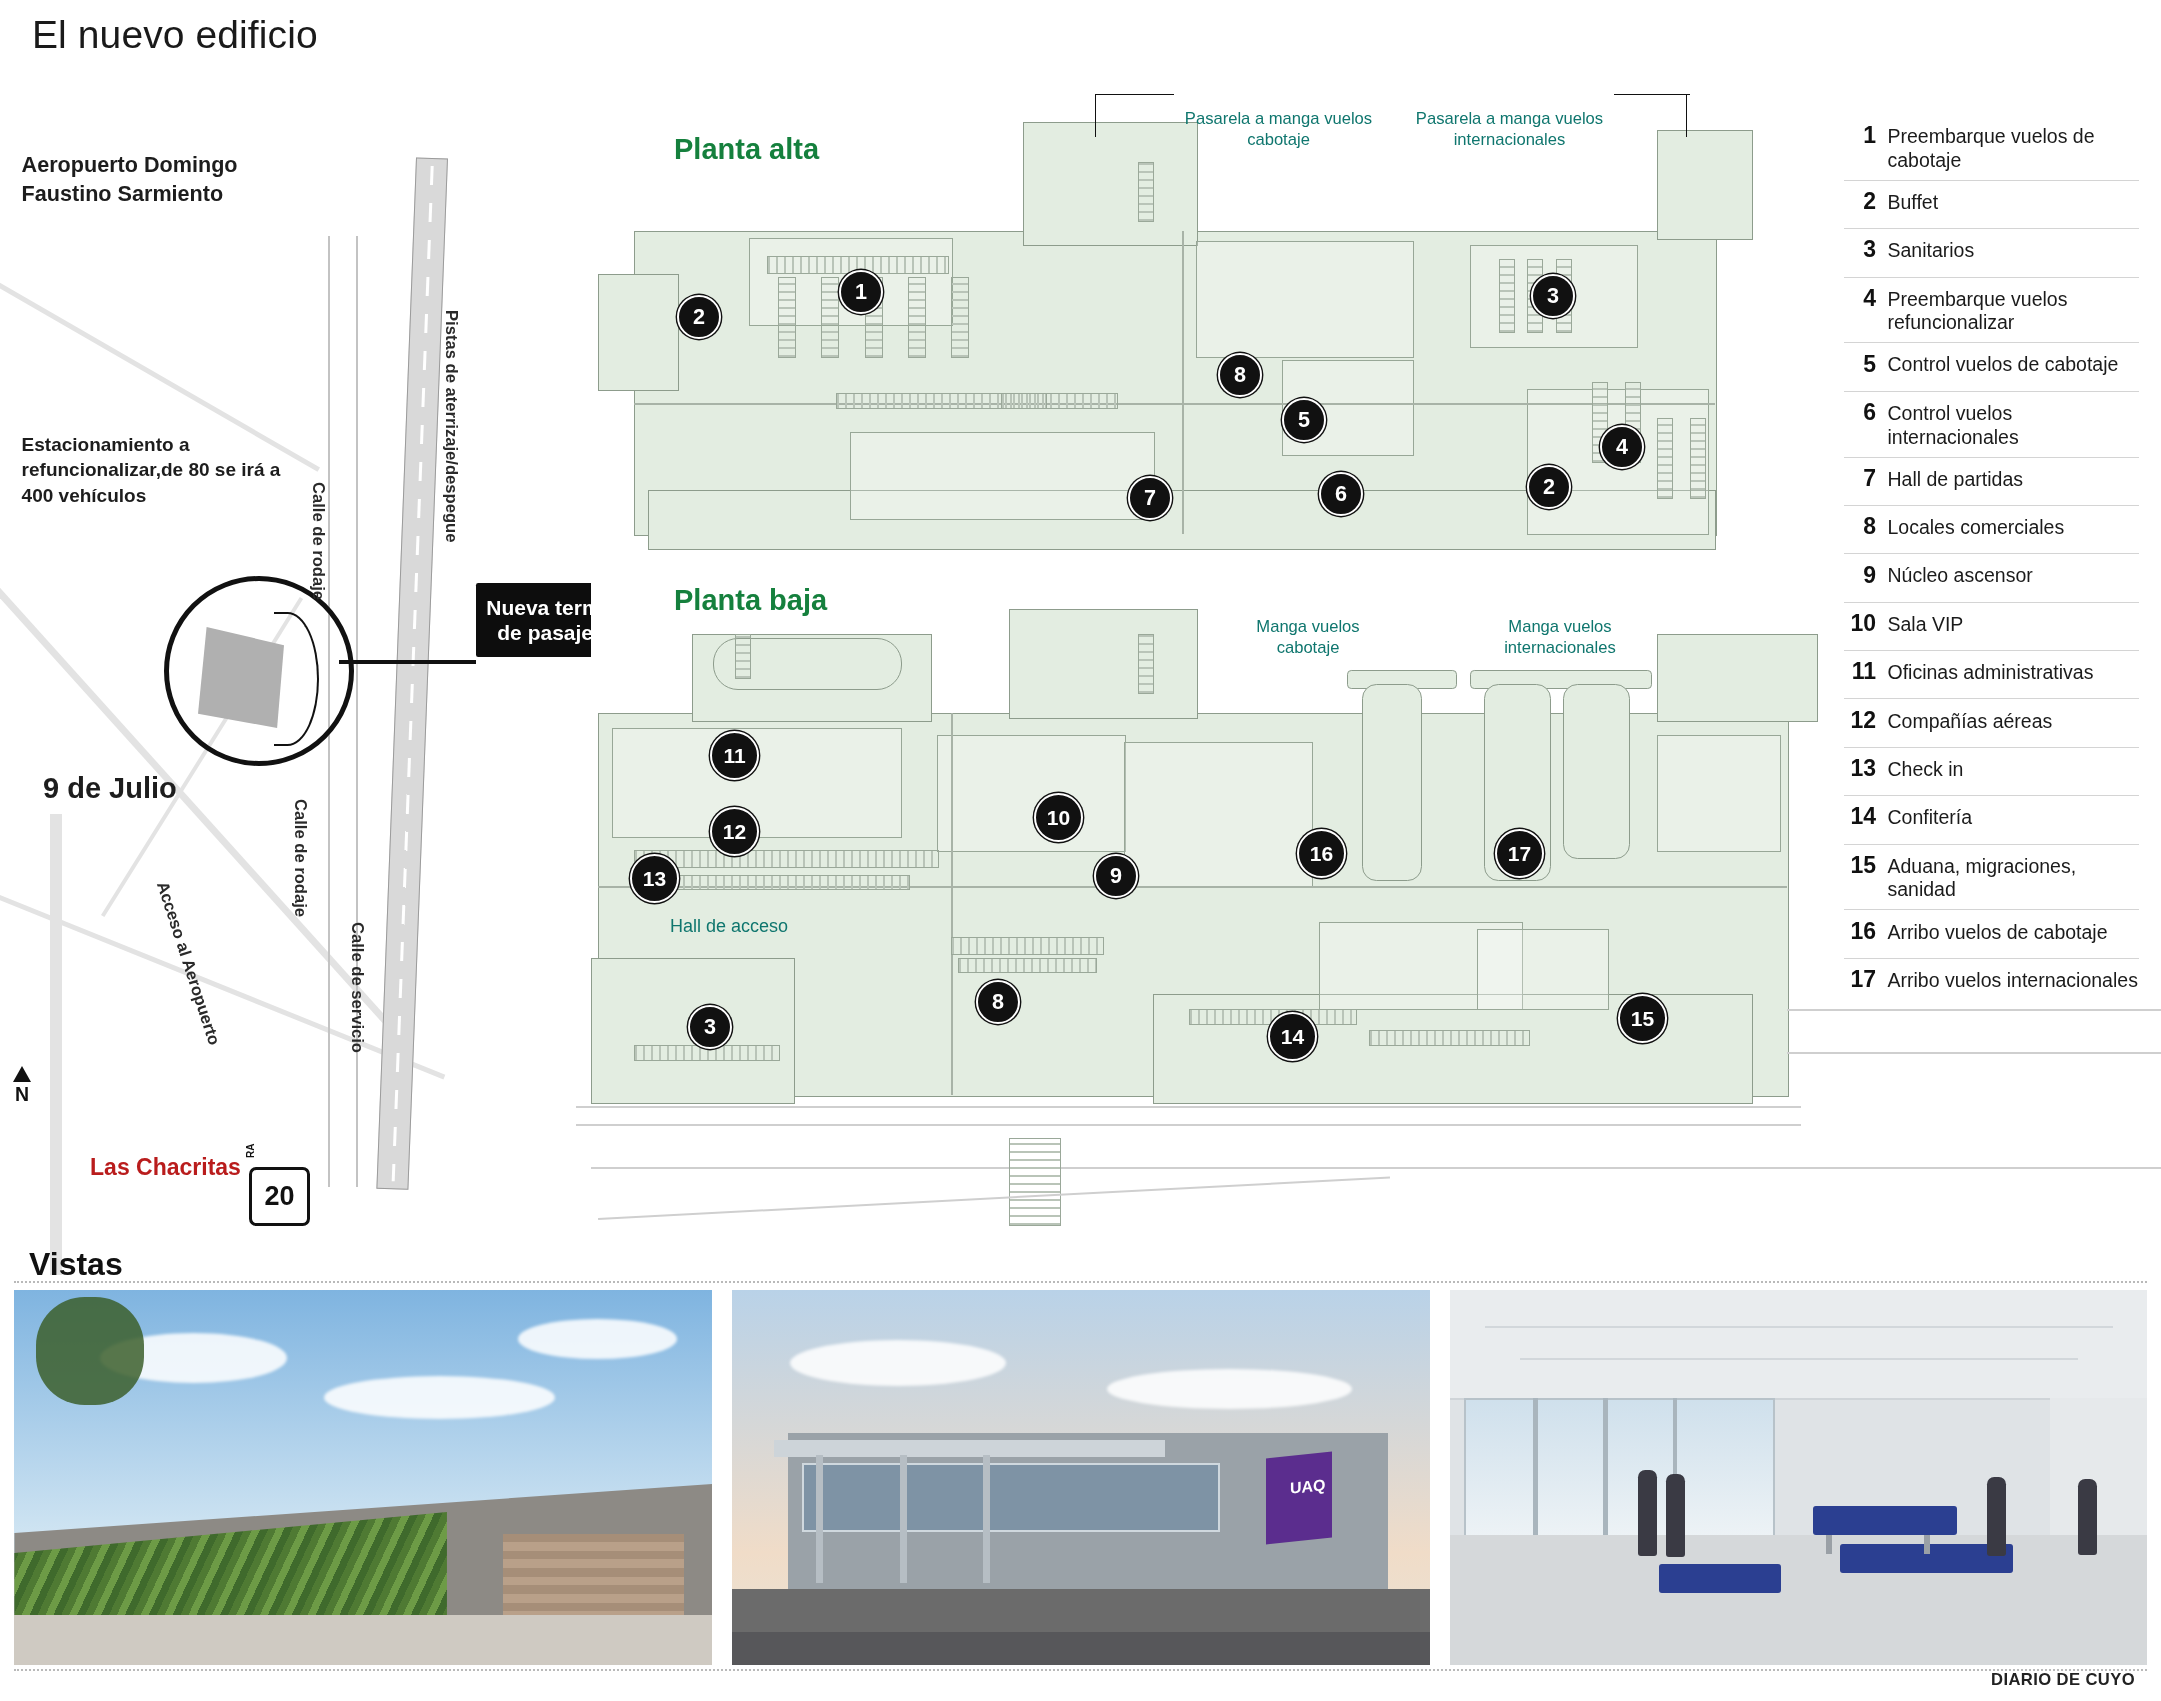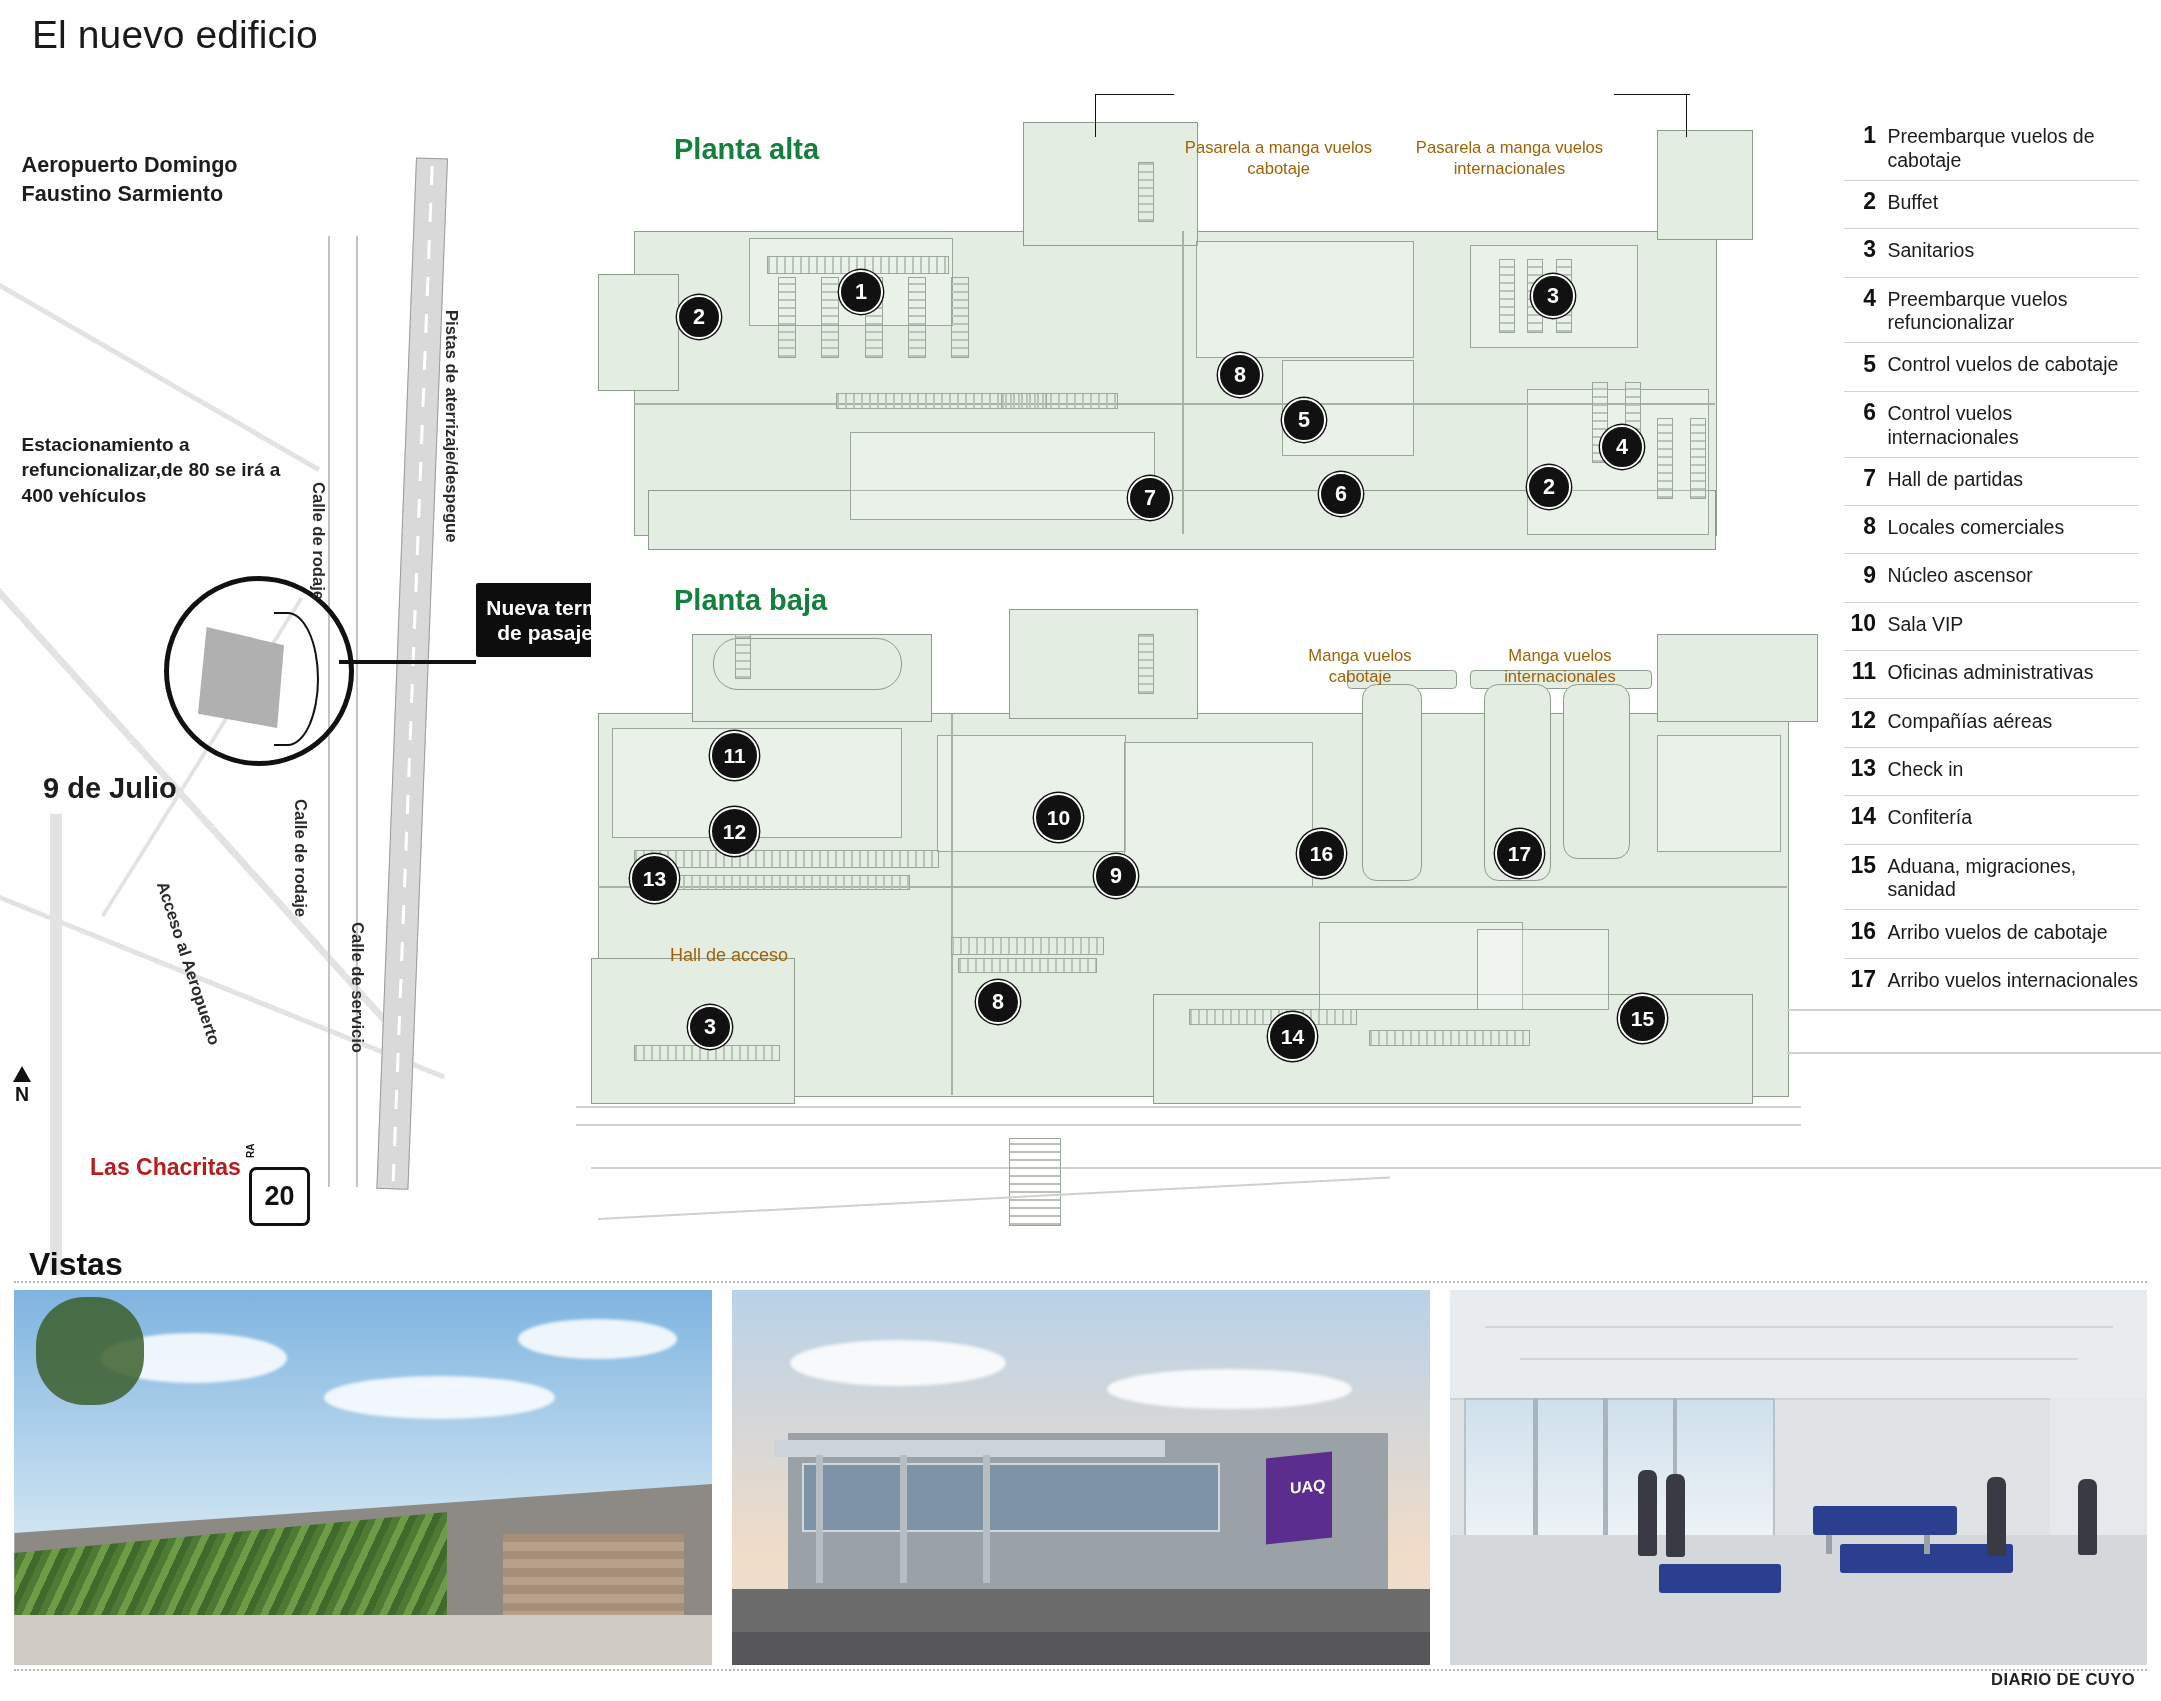--- a/index.html
+++ b/index.html
@@ -94,21 +94,21 @@
 
   
   .marker{
     position:absolute;width:40px;height:40px;border-radius:50%;
     background:#111;border:2.9px solid #fff;box-shadow:0 0 0 1.4px #111;
     color:#fff;font-size:21.6px;font-weight:700;display:flex;align-items:center;justify-content:center;
   }
   .marker.wide{width:45px;height:45px;font-size:21px;}
 
   .ann{
-    position:absolute;font-size:16.6px;line-height:1.28;color:#a16207;text-align:center;font-weight:400;margin-top:29px;
+    position:absolute;font-size:16.6px;line-height:1.28;color:#0f766e;text-align:center;font-weight:400;
   }
   .ann-line{position:absolute;background:#111;width:1.4px;}
 
   
   .legend{
     position:absolute;left:1844px;top:115px;width:295px;
   }
   .legend-row{
     display:flex;align-items:flex-start;gap:11.5px;border-bottom:1.4px solid #d4d4d4;
     padding:7.2px 0 7.2px 0;min-height:33px;
@@ -272,21 +272,21 @@
   <div class="floor" style="left:591px;top:958px;width:202px;height:144px;"></div>
   <div class="floor" style="left:1153px;top:994px;width:598px;height:108px;"></div>
 
   <div class="floor" style="left:1347px;top:670px;width:108px;height:17.3px;border-radius:4.3px;"></div>
   <div class="floor" style="left:1362px;top:684px;width:58px;height:195px;border-radius:14.4px;"></div>
   <div class="floor" style="left:1470px;top:670px;width:180px;height:17.3px;border-radius:4.3px;"></div>
   <div class="floor" style="left:1484px;top:684px;width:65px;height:195px;border-radius:14.4px;"></div>
   <div class="floor" style="left:1563px;top:684px;width:65px;height:173px;border-radius:14.4px;"></div>
   <div class="floor" style="left:713px;top:638px;width:187px;height:50px;border-radius:25px;"></div>
 
-  <div class="ann" style="left:1277px;top:616px;width:166px;">Manga vuelos cabotaje</div>
+  <div class="ann" style="left:1225px;top:616px;width:166px;">Manga vuelos cabotaje</div>
   <div class="ann" style="left:1477px;top:616px;width:166px;">Manga vuelos internacionales</div>
 
   <div class="ann" style="left:670px;top:915px;width:202px;font-size:18px;text-align:left;">Hall de acceso</div>
 
   <div class="floor-inner" style="left:612px;top:728px;width:288px;height:108px;"></div>
   <div class="floor-inner" style="left:937px;top:735px;width:187px;height:115px;"></div>
   <div class="floor-inner" style="left:1124px;top:742px;width:187px;height:144px;"></div>
   <div class="floor-inner" style="left:1319px;top:922px;width:202px;height:86px;"></div>
   <div class="floor-inner" style="left:1657px;top:735px;width:122px;height:115px;"></div>
   <div class="floor-inner" style="left:1477px;top:929px;width:130px;height:79px;"></div>

